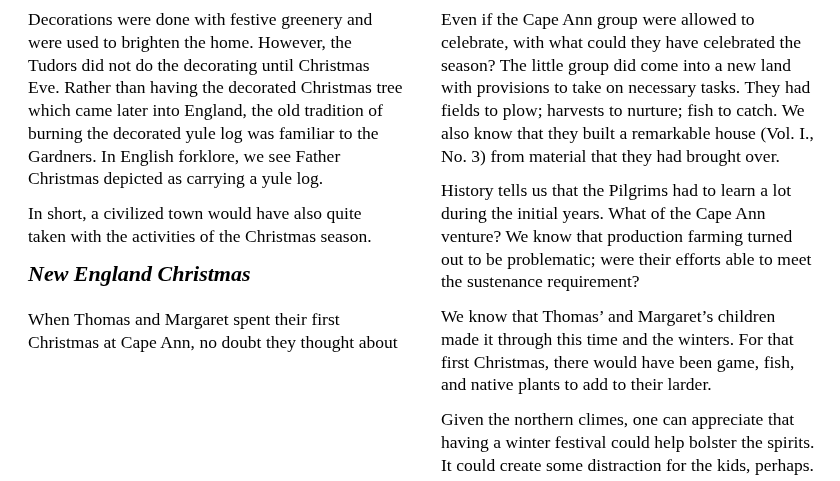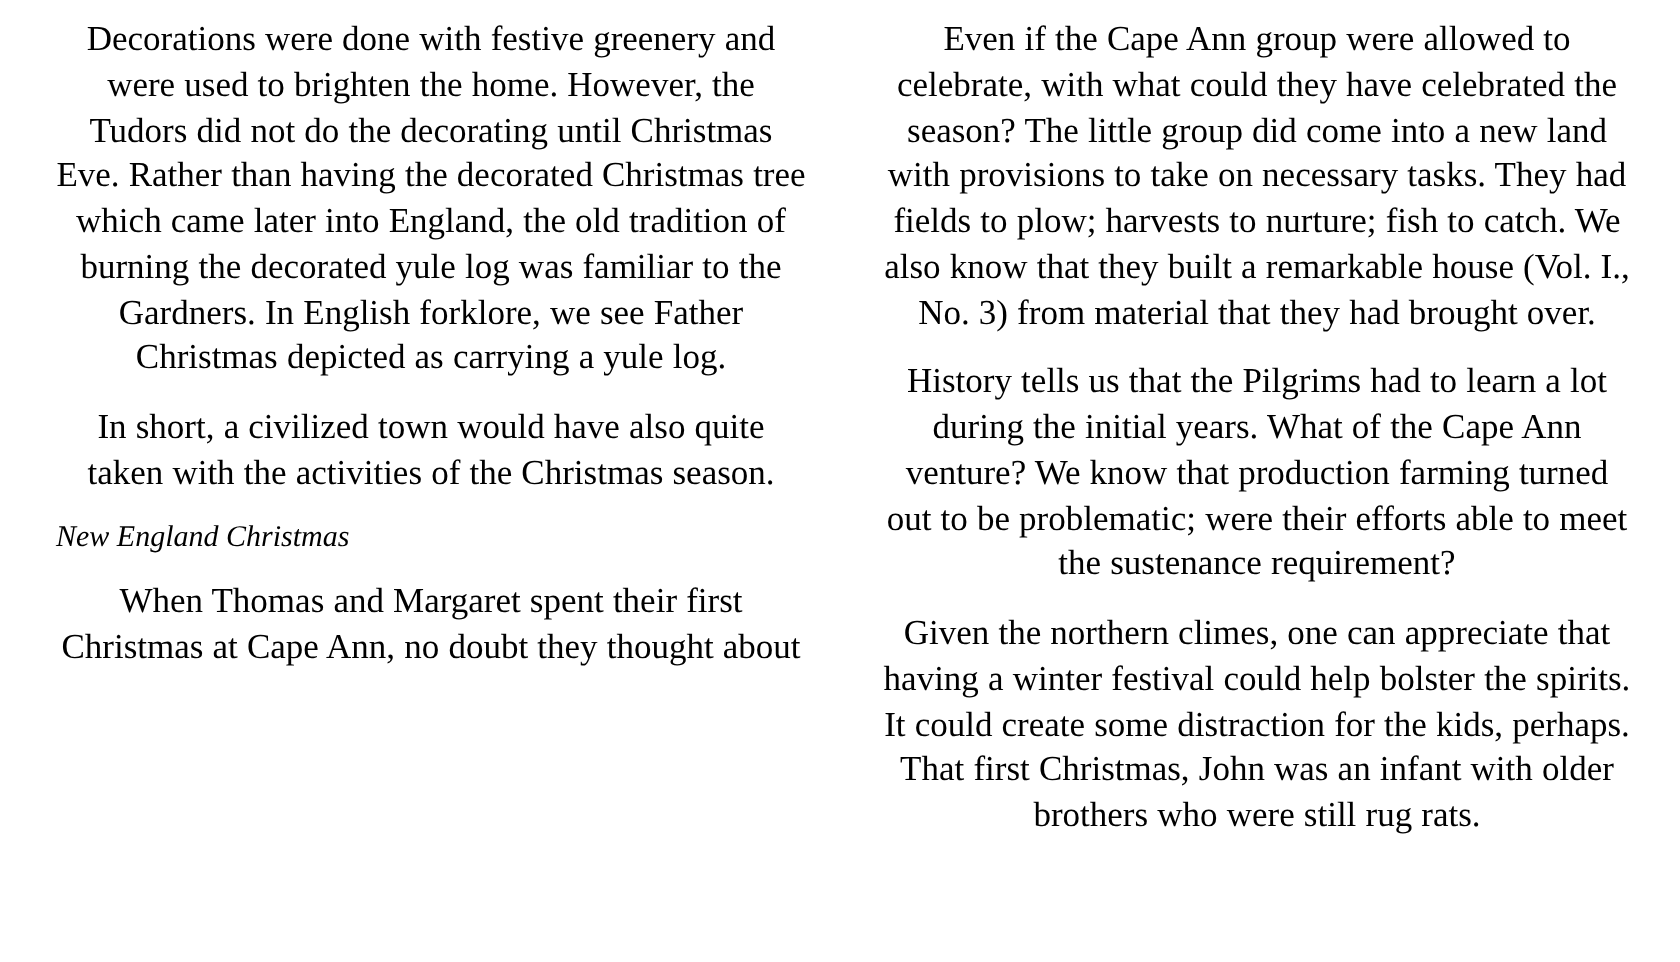--- a/index.html
+++ b/index.html
@@ -28,28 +28,28 @@
     align-items: flex-start;
   }
   .column {
     width: 375px;
     flex: 0 0 375px;
   }
   p.body-para {
     margin: 0 0 12px 0;
     font-size: 17.5px;
     line-height: 1.30;
-    text-align: center;
+    text-align: left;
     word-spacing: 0.2px;
   }
   h2.section-heading {
-    margin: 0 0 10px 0;
-    font-size: 15px;
+    margin: 0 0 20px 0;
+    font-size: 22px;
     line-height: 1.30;
-    font-weight: normal;
+    font-weight: bold;
     font-style: italic;
   }
   p.body-para:last-child {
     margin-bottom: 0;
   }
 </style>
 </head>
 <body>
 
 <div class="page">
@@ -58,17 +58,18 @@
     <div class="column">
       <p class="body-para">Decorations were done with festive greenery and were used to brighten the home. However, the Tudors did not do the decorating until Christmas Eve. Rather than having the decorated Christmas tree which came later into England, the old tradition of burning the decorated yule log was familiar to the Gardners. In English forklore, we see Father Christmas depicted as carrying a yule log.</p>
       <p class="body-para">In short, a civilized town would have also quite taken with the activities of the Christmas season.</p>
       <h2 class="section-heading">New England Christmas</h2>
       <p class="body-para">When Thomas and Margaret spent their first Christmas at Cape Ann, no doubt they thought about</p>
     </div>
 
     <div class="column">
       <p class="body-para">Even if the Cape Ann group were allowed to celebrate, with what could they have celebrated the season? The little group did come into a new land with provisions to take on necessary tasks. They had fields to plow; harvests to nurture; fish to catch. We also know that they built a remarkable house (Vol. I., No. 3) from material that they had brought over.</p>
       <p class="body-para">History tells us that the Pilgrims had to learn a lot during the initial years. What of the Cape Ann venture? We know that production farming turned out to be problematic; were their efforts able to meet the sustenance requirement?</p>
+      <p class="body-para">We know that Thomas’ and Margaret’s children made it through this time and the winters. For that first Christmas, there would have been game, fish, and native plants to add to their larder.</p>
       <p class="body-para">Given the northern climes, one can appreciate that having a winter festival could help bolster the spirits. It could create some distraction for the kids, perhaps. That first Christmas, John was an infant with older brothers who were still rug rats.</p>
     </div>
 
   </div>
 </div>
 
 </body></html>

